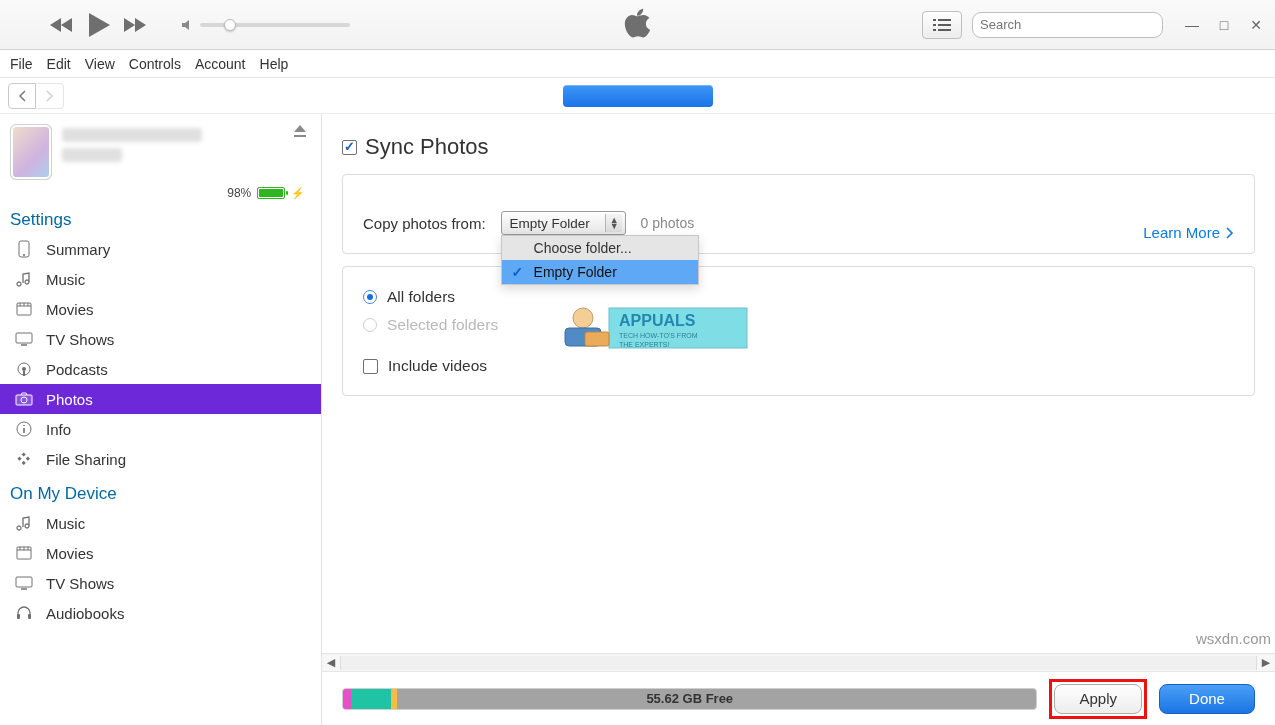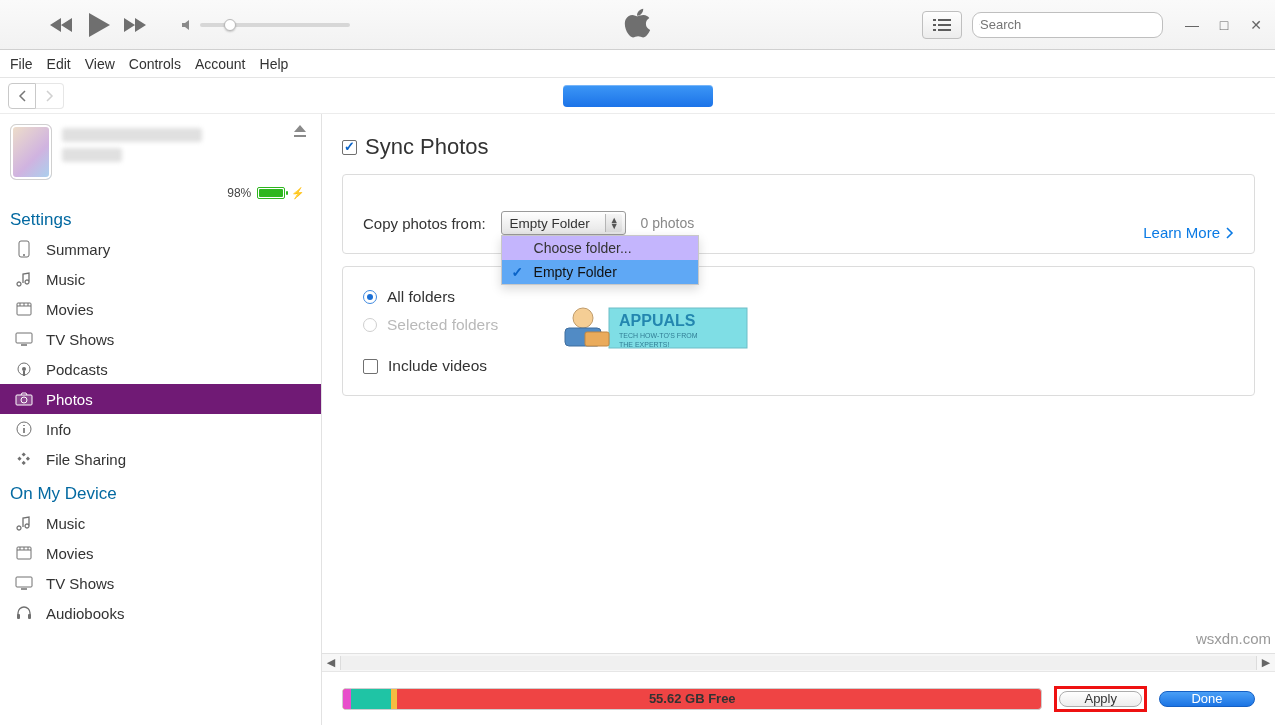--- a/index.html
+++ b/index.html
@@ -46,37 +46,37 @@
 .blurline.short{ width:60px; margin-top:6px;}
 .eject { position:absolute; right:14px; top:10px; color:#777; }
 .battery-row { display:flex; align-items:center; gap:6px; margin-top:2px; justify-content:flex-end; padding-right:16px; font-size:12px; color:#444;}
 .battery { width:28px; height:12px; border:1px solid #2eb71f; border-radius:2px; position:relative;}
 .battery::after{content:"";position:absolute;right:-4px;top:3px;width:2px;height:4px;background:#2eb71f;border-radius:1px;}
 .battery-fill{position:absolute;inset:1px;background:#2eb71f;border-radius:1px;}
 
 
 .sec-title { color:#0369a1; font-size:17px; padding:10px 10px 4px; }
 .side-item { display:flex; align-items:center; gap:12px; height:30px; padding:0 10px 0 14px; color:#333; font-size:15px;}
-.side-item.selected { background:#701a75; color:#fff; }
+.side-item.selected { background:#6d28d9; color:#fff; }
 .side-item.selected svg { stroke:#fff; fill:#fff;}
 .side-icon { width:20px; display:flex; justify-content:center; color:#6e6e6e;}
 
 
 .content-scroll { flex:1; overflow:auto; padding:20px 20px 0 20px; }
 .sync-title { display:flex; align-items:center; gap:8px; font-size:22px; font-weight:400; color:#333; margin-bottom:14px;}
 .chk { width:15px;height:15px;border:1px solid #707070; background:#fff; display:inline-flex; align-items:center; justify-content:center; border-radius:2px;}
 .chk.checked::after{content:"✓"; color:#0a63c7; font-size:13px; font-weight:bold; line-height:1; position:relative; top:-1px;}
 .info-box { border:1px solid #dcdcdc; border-radius:4px; padding:18px 20px; position:relative; }
 .info-box p { font-size:14.5px; line-height:1.45; color:#333; }
 .copy-row { display:flex; align-items:center; gap:15px; margin-top:18px; font-size:15px;}
 .dropdown { position:relative; }
 .dropdown-btn { min-width:125px; height:24px; border:1px solid #9a9a9a; border-radius:3px; background:linear-gradient(#fefefe,#e5e5e5); padding:0 22px 0 8px; font-size:13.5px; display:flex; align-items:center; position:relative; }
 .dropdown-btn::after{ content:""; position:absolute; right:3px; top:2px; bottom:2px; width:16px; border-left:1px solid #b5b5b5; background:linear-gradient(#f4f4f4,#d9d9d9); border-radius:0 2px 2px 0;}
 .dropdown-arrows{ position:absolute; right:6px; top:50%; transform:translateY(-50%); z-index:2; font-size:9px; line-height:6px; color:#555; text-align:center;}
-.dropdown-menu { position:absolute; top:24px; left:0; width:198px; background:#c4b5fd; border:1px solid #c8c8c8; box-shadow:0 4px 10px rgba(0,0,0,.15); z-index:10;}
+.dropdown-menu { position:absolute; top:24px; left:0; width:198px; background:#e5e5e5; border:1px solid #c8c8c8; box-shadow:0 4px 10px rgba(0,0,0,.15); z-index:10;}
 .dropdown-menu .opt { height:24px; display:flex; align-items:center; padding-left:32px; font-size:14px; position:relative;}
 .dropdown-menu .opt.sel { background:#5fa8f5; color:#111;}
 .dropdown-menu .opt.sel::before{ content:"✓"; position:absolute; left:10px; color:#0a63c7; font-weight:bold;}
 .photo-count { color:#888; font-size:14px; }
 .learn { position:absolute; right:20px; bottom:12px; color:#0a7ae4; font-size:15px; display:flex; align-items:center; gap:6px;}
 
 .radio-box { border:1px solid #dcdcdc; border-radius:4px; padding:16px 20px 20px; margin-top:12px; position:relative;}
 .radio-row { display:flex; align-items:center; gap:10px; font-size:15.5px; height:28px;}
 .radio-row.dis { color:#b9b9b9;}
 .radio { width:14px;height:14px;border:1px solid #3f8ae0;border-radius:50%;display:inline-flex;align-items:center;justify-content:center;}
@@ -86,27 +86,27 @@
 
 .watermark { position:absolute; left:210px; top:35px; width:196px; height:42px; pointer-events:none; opacity:.9;}
 
 
 .hscroll { height:18px; border-top:1px solid #e1e1e1; display:flex; align-items:center; background:#f7f7f7;}
 .hscroll .arrow { width:18px; text-align:center; color:#666; font-size:11px;}
 .hscroll .track { flex:1; height:14px; background:#f0f0f0; border-left:1px solid #dcdcdc; border-right:1px solid #dcdcdc;}
 
 
 .footer { height:54px; border-top:1px solid #e6e6e6; display:flex; align-items:center; padding:0 20px; gap:12px; }
-.capbar { flex:1; height:22px; border:1px solid #cfcfcf; border-radius:4px; overflow:hidden; position:relative; background:#ef4444; display:flex;}
+.capbar { flex:1; height:22px; border:1px solid #cfcfcf; border-radius:4px; overflow:hidden; position:relative; background:#a3a3a3; display:flex;}
 .seg { height:100%; }
 .seg.pink{background:#e84fcb;width:8px;}
 .seg.teal{background:#1fc4a5;width:40px;}
 .seg.gold{background:#f5bd42;width:6px;}
 .cap-label { position:absolute; inset:0; display:flex; align-items:center; justify-content:center; font-size:13px; color:#333; font-weight:600;}
-.btn { height:16px; padding:0 24px; border-radius:8px; font-size:13px; display:flex; align-items:center; justify-content:center;}
+.btn { height:30px; padding:0 24px; border-radius:8px; font-size:15px; display:flex; align-items:center; justify-content:center;}
 .btn.apply { background:linear-gradient(#fefefe,#ededed); border:1px solid #acacac; }
 .apply-frame { border:3px solid #e11; padding:2px; }
 .btn.done { background:linear-gradient(#4a9ff6,#1b74e4); color:#fff; border:1px solid #1560c4; min-width:96px;}
 .credit { position:absolute; right:4px; bottom:78px; font-size:15px; color:#999;margin-top:20px;}
 </style>
 </head>
 <body>
 
 <div class="titlebar">
   <div class="playback">

